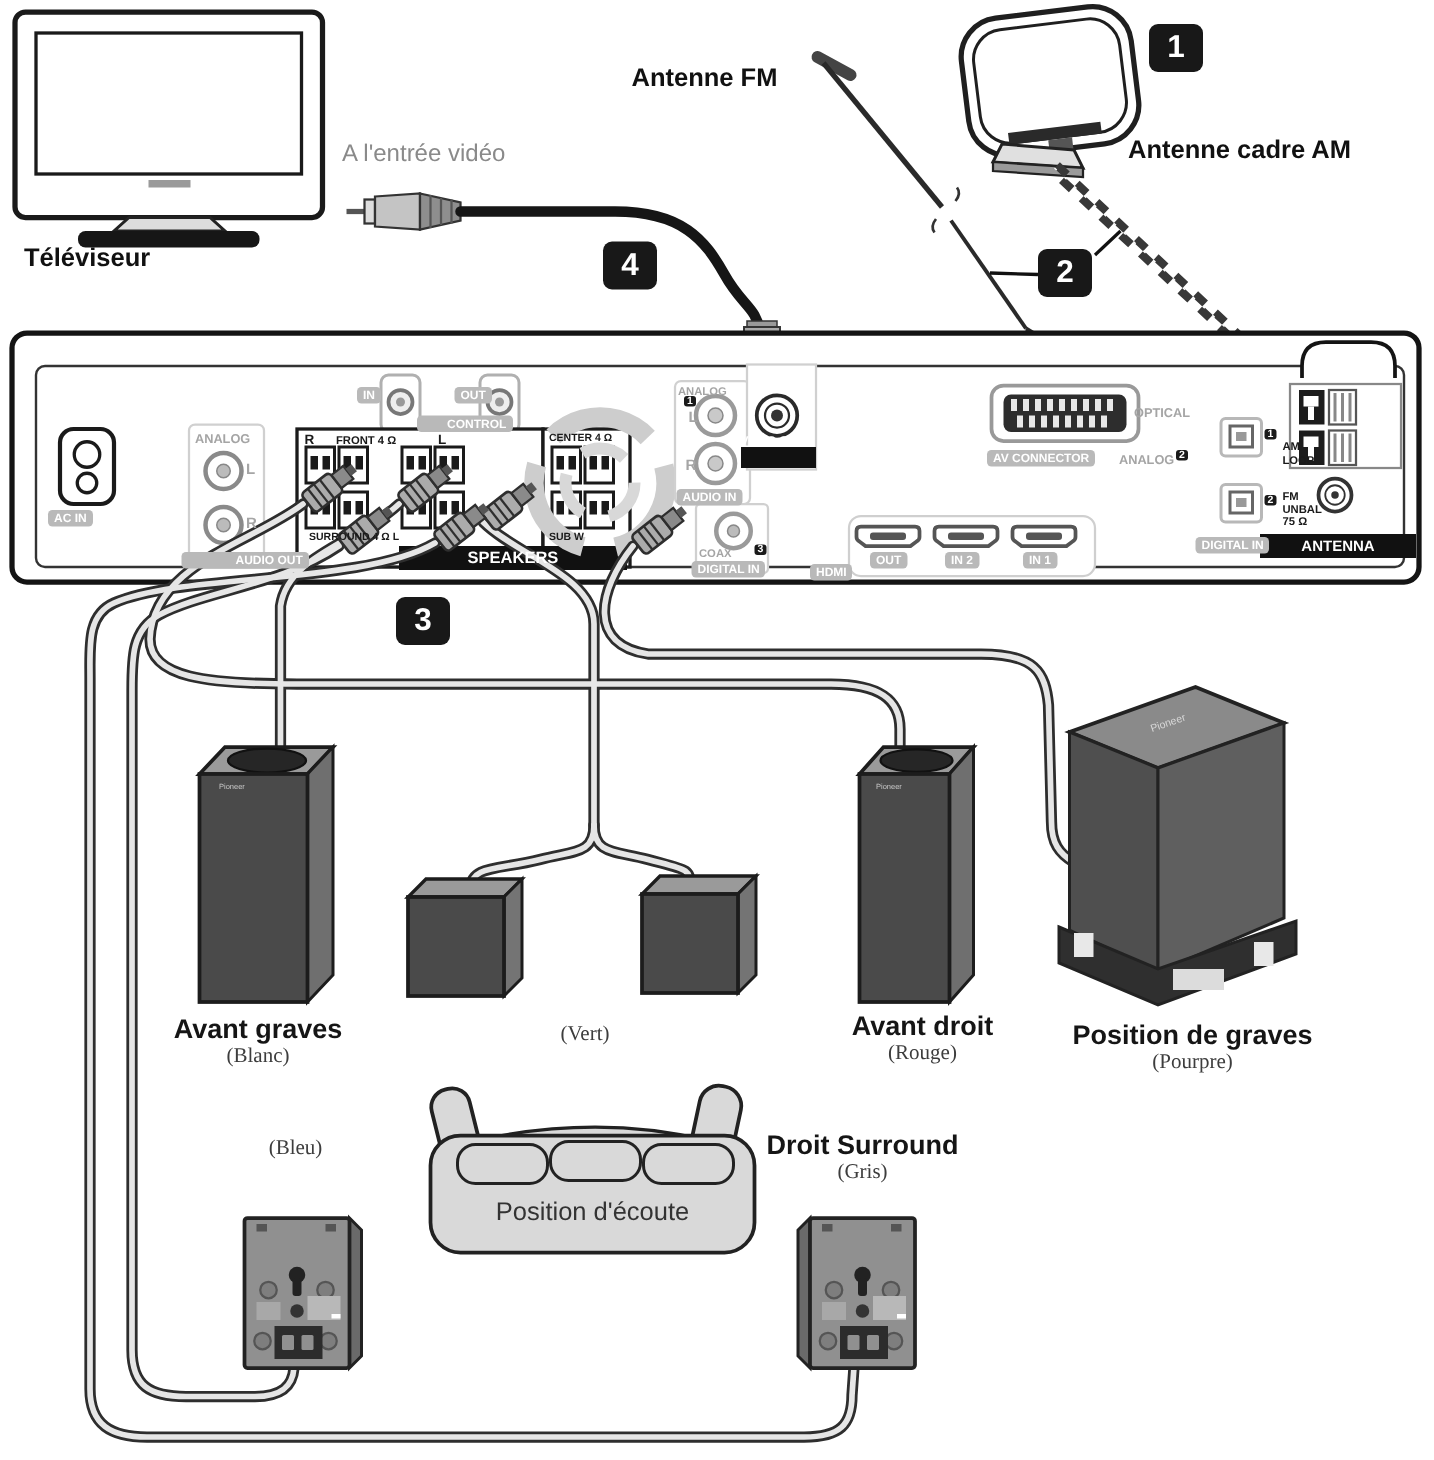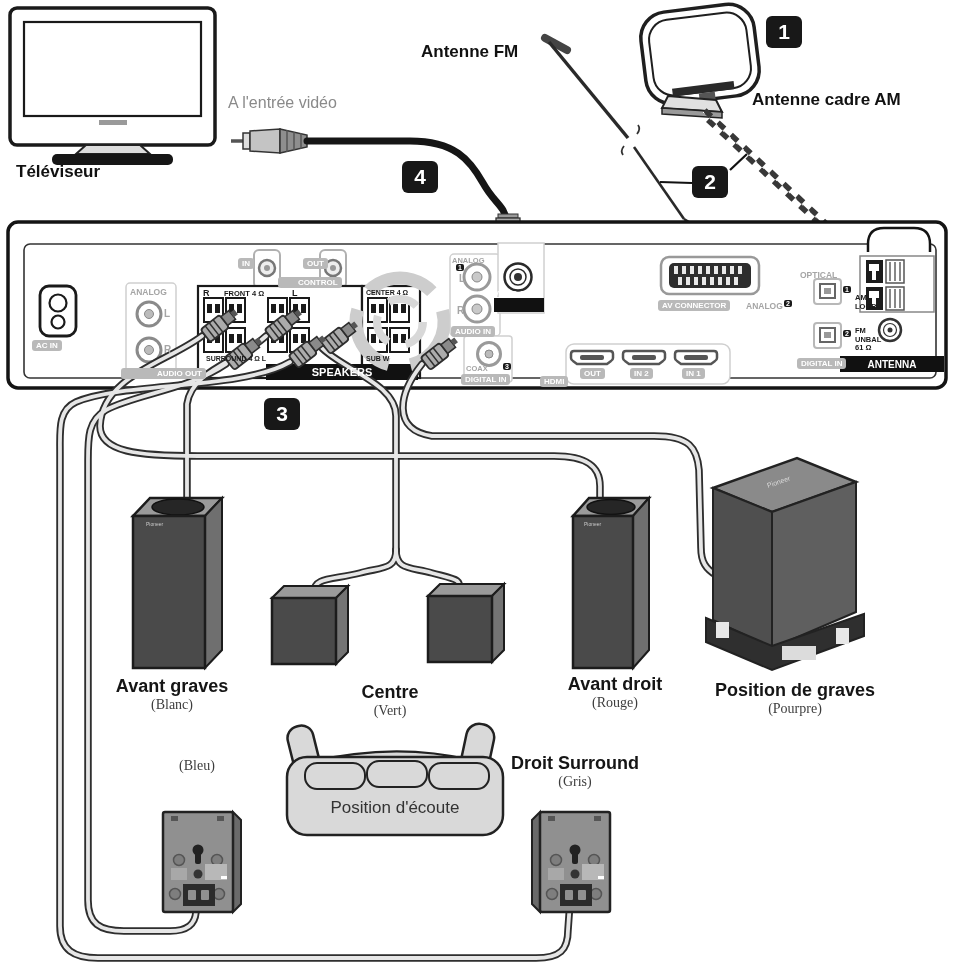--- a/index.html
+++ b/index.html
@@ -463,37 +463,36 @@
   <div class="gtext" style="left:466px;top:364px;font-size:7.5px;">COAX</div>
   <div class="wbar" style="left:503px;top:363px;background:#1a1a1a;font-size:7px;padding:0 2px;border-radius:2px;">3</div>
   <div class="gbadge" style="left:461px;top:374px;">DIGITAL IN</div>
   <div class="gbadge" style="left:540px;top:376px;">HDMI</div>
   <div class="gbadge" style="left:580px;top:368px;">OUT</div>
   <div class="gbadge" style="left:630px;top:368px;">IN 2</div>
   <div class="gbadge" style="left:682px;top:368px;">IN 1</div>
   <div class="gbadge" style="left:658px;top:300px;">AV CONNECTOR</div>
   <div class="gtext" style="left:746px;top:301px;">ANALOG</div>
   <div class="wbar" style="left:784px;top:300px;background:#1a1a1a;font-size:7px;padding:0 2px;border-radius:2px;">2</div>
-  <div class="gtext" style="left:800px;top:270px;text-align:right;">OPTICAL</div>
+  <div class="gtext" style="left:756px;top:270px;text-align:right;">OPTICAL</div>
   <div class="wbar" style="left:843px;top:286px;background:#1a1a1a;font-size:7px;padding:0 2px;border-radius:2px;">1</div>
   <div class="wbar" style="left:843px;top:330px;background:#1a1a1a;font-size:7px;padding:0 2px;border-radius:2px;">2</div>
   <div class="gbadge" style="left:797px;top:358px;">DIGITAL IN</div>
   <div class="ktext" style="left:855px;top:294px;">AM
 LOOP</div>
   <div class="ktext" style="left:855px;top:327px;">FM
 UNBAL
-61 Ω</div>
+75 Ω</div>
   <div class="wbar" style="left:840px;top:359px;width:104px;font-size:10px;">ANTENNA</div>
 
   <div class="spk-label" style="left:77px;top:676px;">
     <div class="spk-name">Avant graves</div>
     <div class="spk-color">(Blanc)</div>
   </div>
   <div class="spk-label" style="left:295px;top:682px;">
-    <div class="spk-name">Centre</div>
     <div class="spk-color">(Vert)</div>
   </div>
   <div class="spk-label" style="left:520px;top:674px;">
     <div class="spk-name">Avant droit</div>
     <div class="spk-color">(Rouge)</div>
   </div>
   <div class="spk-label" style="left:700px;top:680px;">
     <div class="spk-name">Position de graves</div>
     <div class="spk-color">(Pourpre)</div>
   </div>

